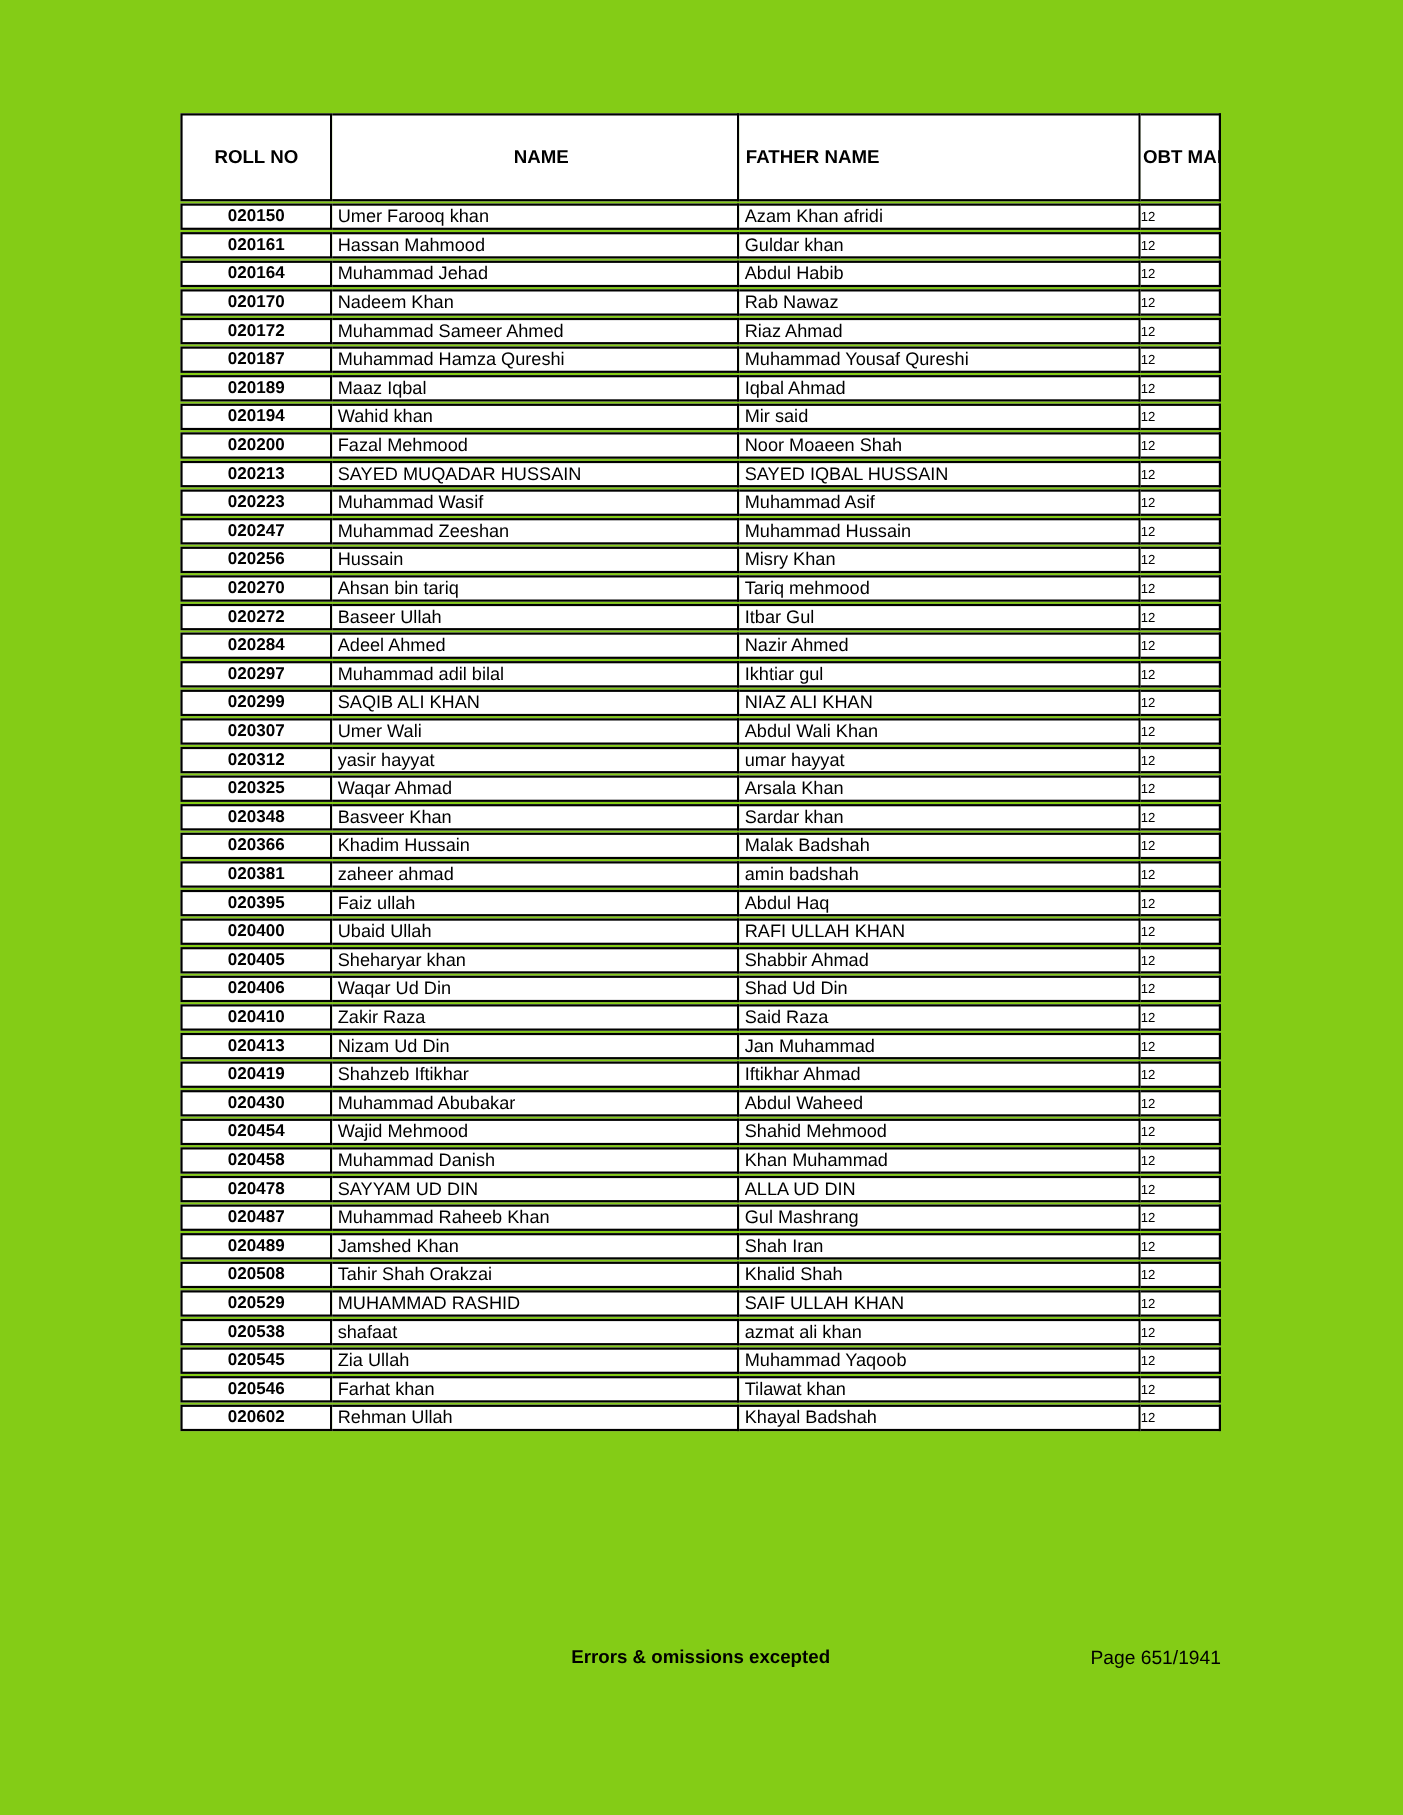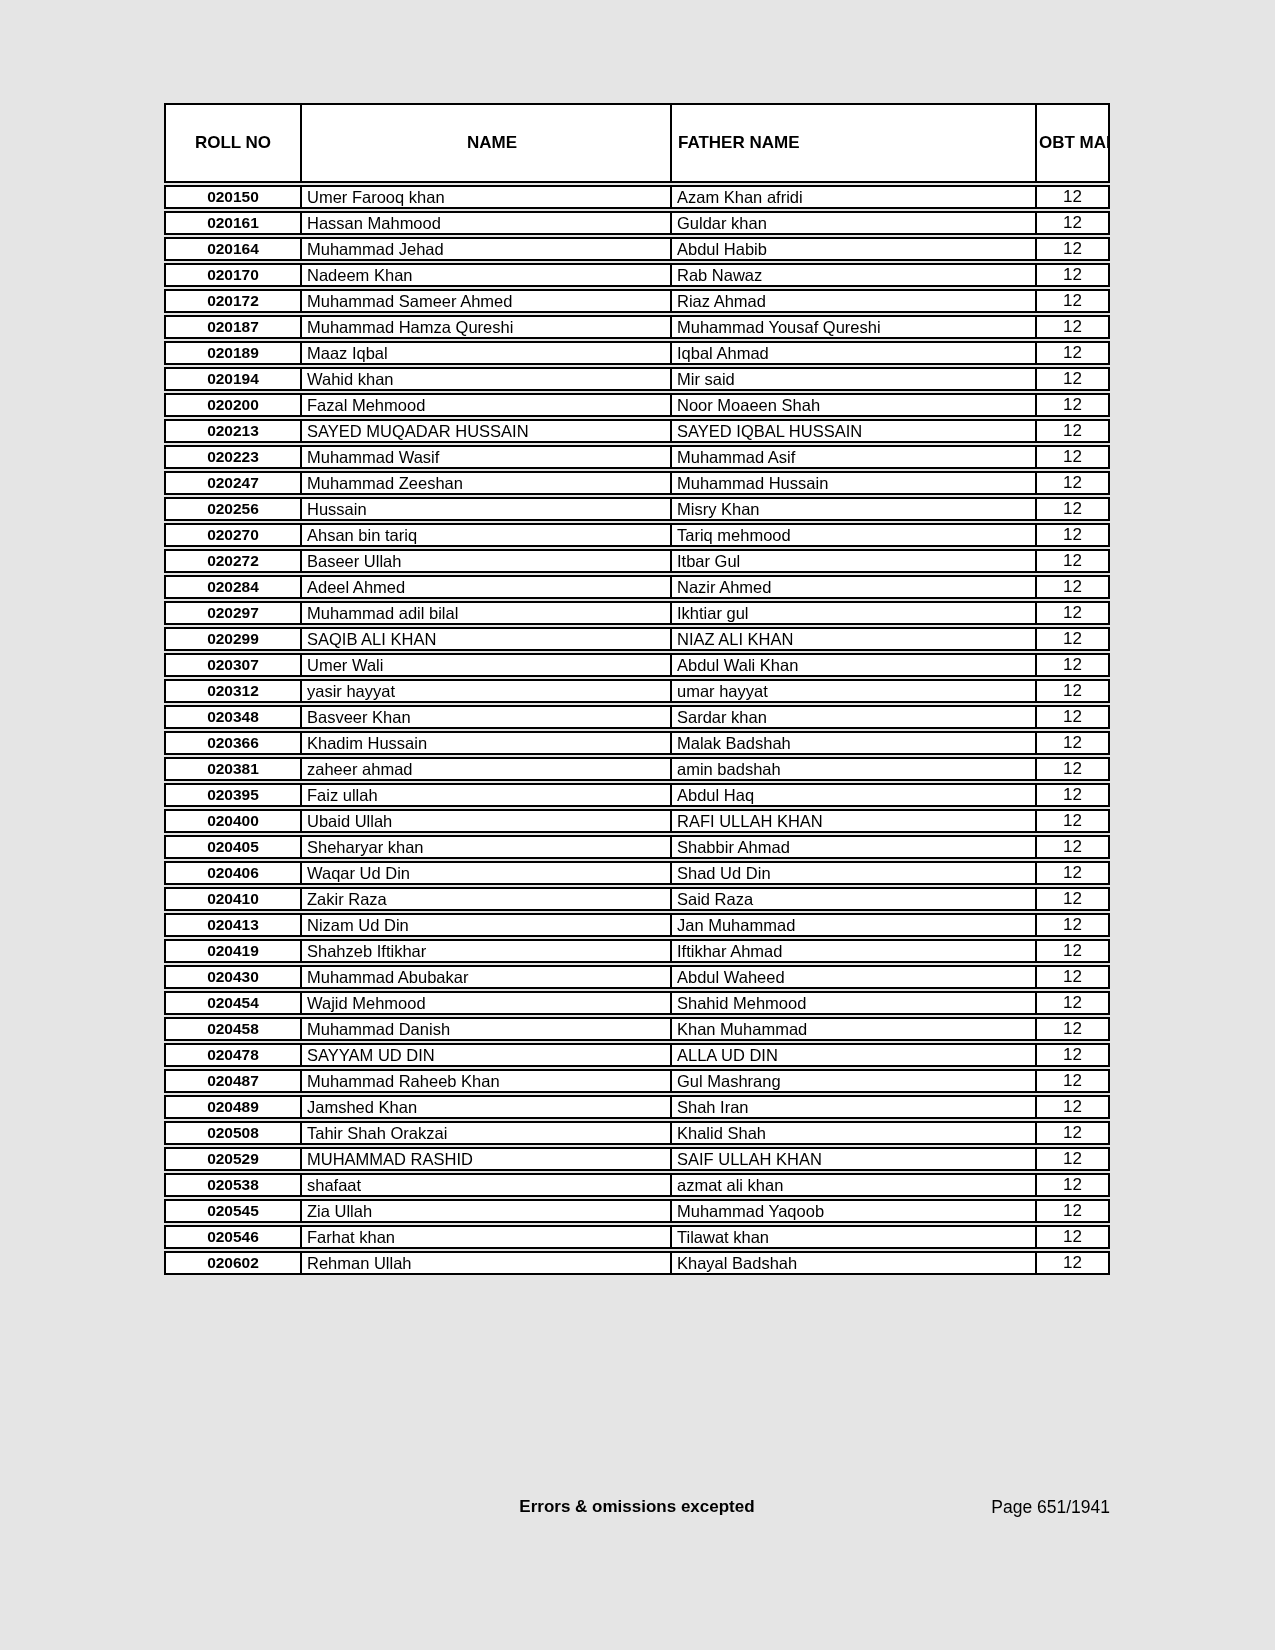--- a/index.html
+++ b/index.html
@@ -1,21 +1,21 @@
 <!DOCTYPE html>
 <html><head>
 <meta charset="utf-8">
 <style>
   * { margin: 0; padding: 0; box-sizing: border-box; }
   html, body { background: #ffffff; }
   .page {
     position: relative;
     width: 1275px;
     height: 1650px;
-    background: #e5e5e5;
+    background: #84cc16;
     color: #000000;
     font-family: "Liberation Sans", sans-serif;
     overflow: hidden;
   }
   .table-wrap {
     position: absolute;
     left: 164px;
     top: 101px;
     width: 946px;
   }
@@ -62,22 +62,21 @@
     font-size: 15.5px;
     line-height: 20px;
   }
   td.c-name, td.c-father {
     text-align: left;
     padding-left: 5px;
     font-size: 16.5px;
     line-height: 20px;
   }
   td.c-marks {
-    text-align: center;
-    font-size: 17px;
+    font-size: 12px;
     line-height: 20px;
   }
 
   .footer {
     position: absolute;
     left: 164px;
     top: 1497px;
     width: 946px;
     height: 24px;
   }
@@ -232,20 +231,26 @@
             <td class="c-father">Abdul Wali Khan</td>
             <td class="c-marks">12</td>
           </tr>
           <tr>
             <td class="c-roll">020312</td>
             <td class="c-name">yasir hayyat</td>
             <td class="c-father">umar hayyat</td>
             <td class="c-marks">12</td>
           </tr>
           <tr>
+            <td class="c-roll">020325</td>
+            <td class="c-name">Waqar Ahmad</td>
+            <td class="c-father">Arsala Khan</td>
+            <td class="c-marks">12</td>
+          </tr>
+          <tr>
             <td class="c-roll">020348</td>
             <td class="c-name">Basveer Khan</td>
             <td class="c-father">Sardar khan</td>
             <td class="c-marks">12</td>
           </tr>
           <tr>
             <td class="c-roll">020366</td>
             <td class="c-name">Khadim Hussain</td>
             <td class="c-father">Malak Badshah</td>
             <td class="c-marks">12</td>

